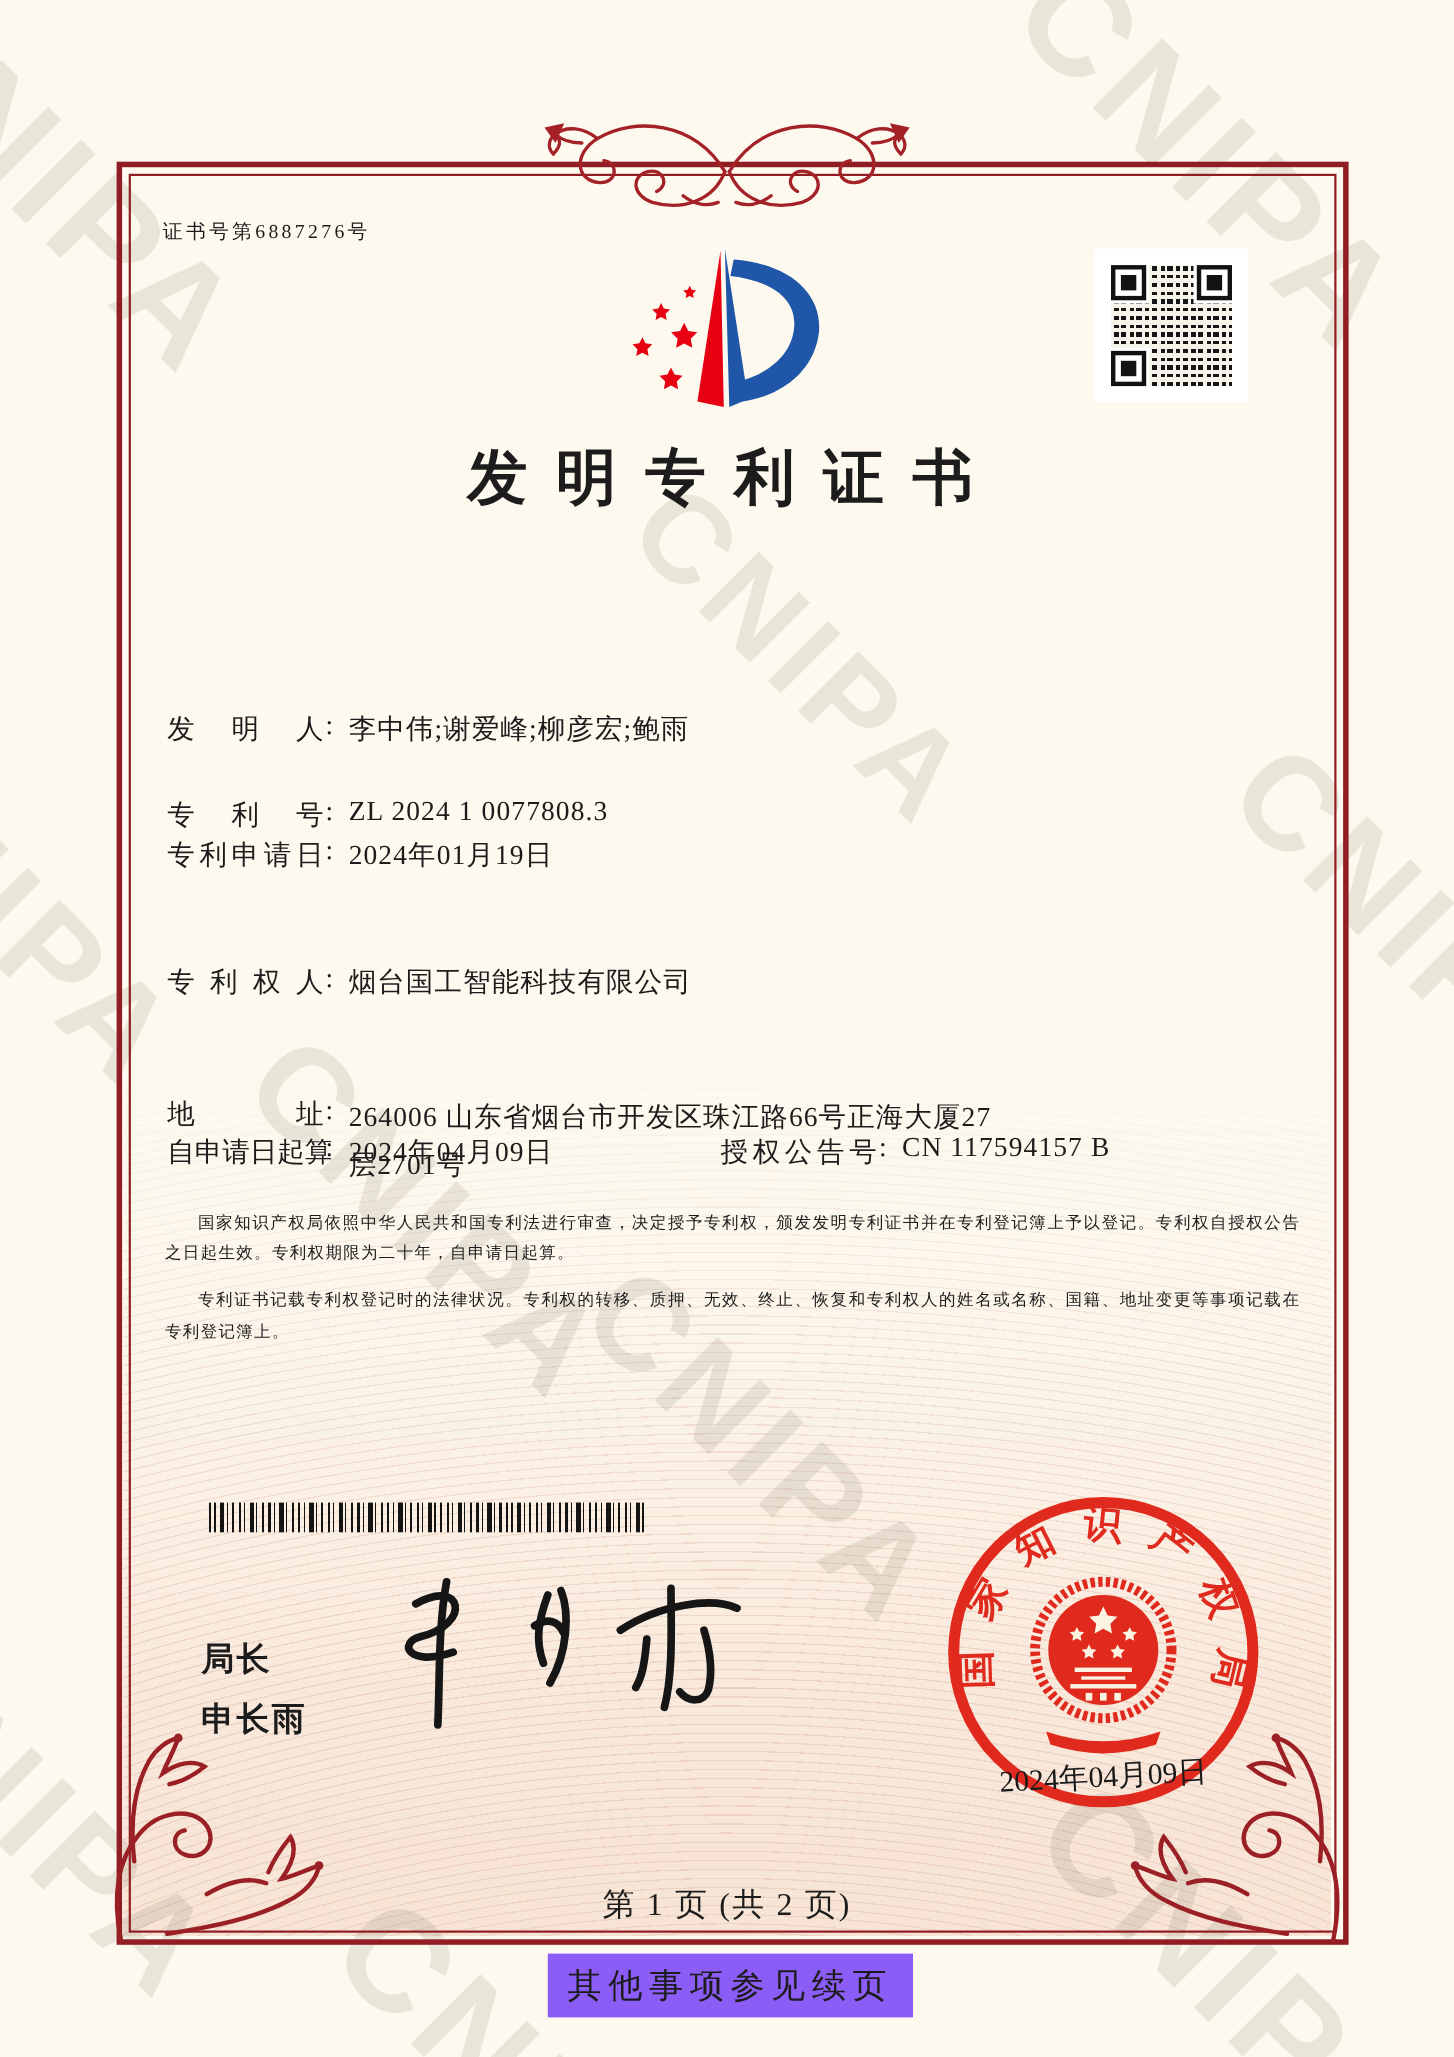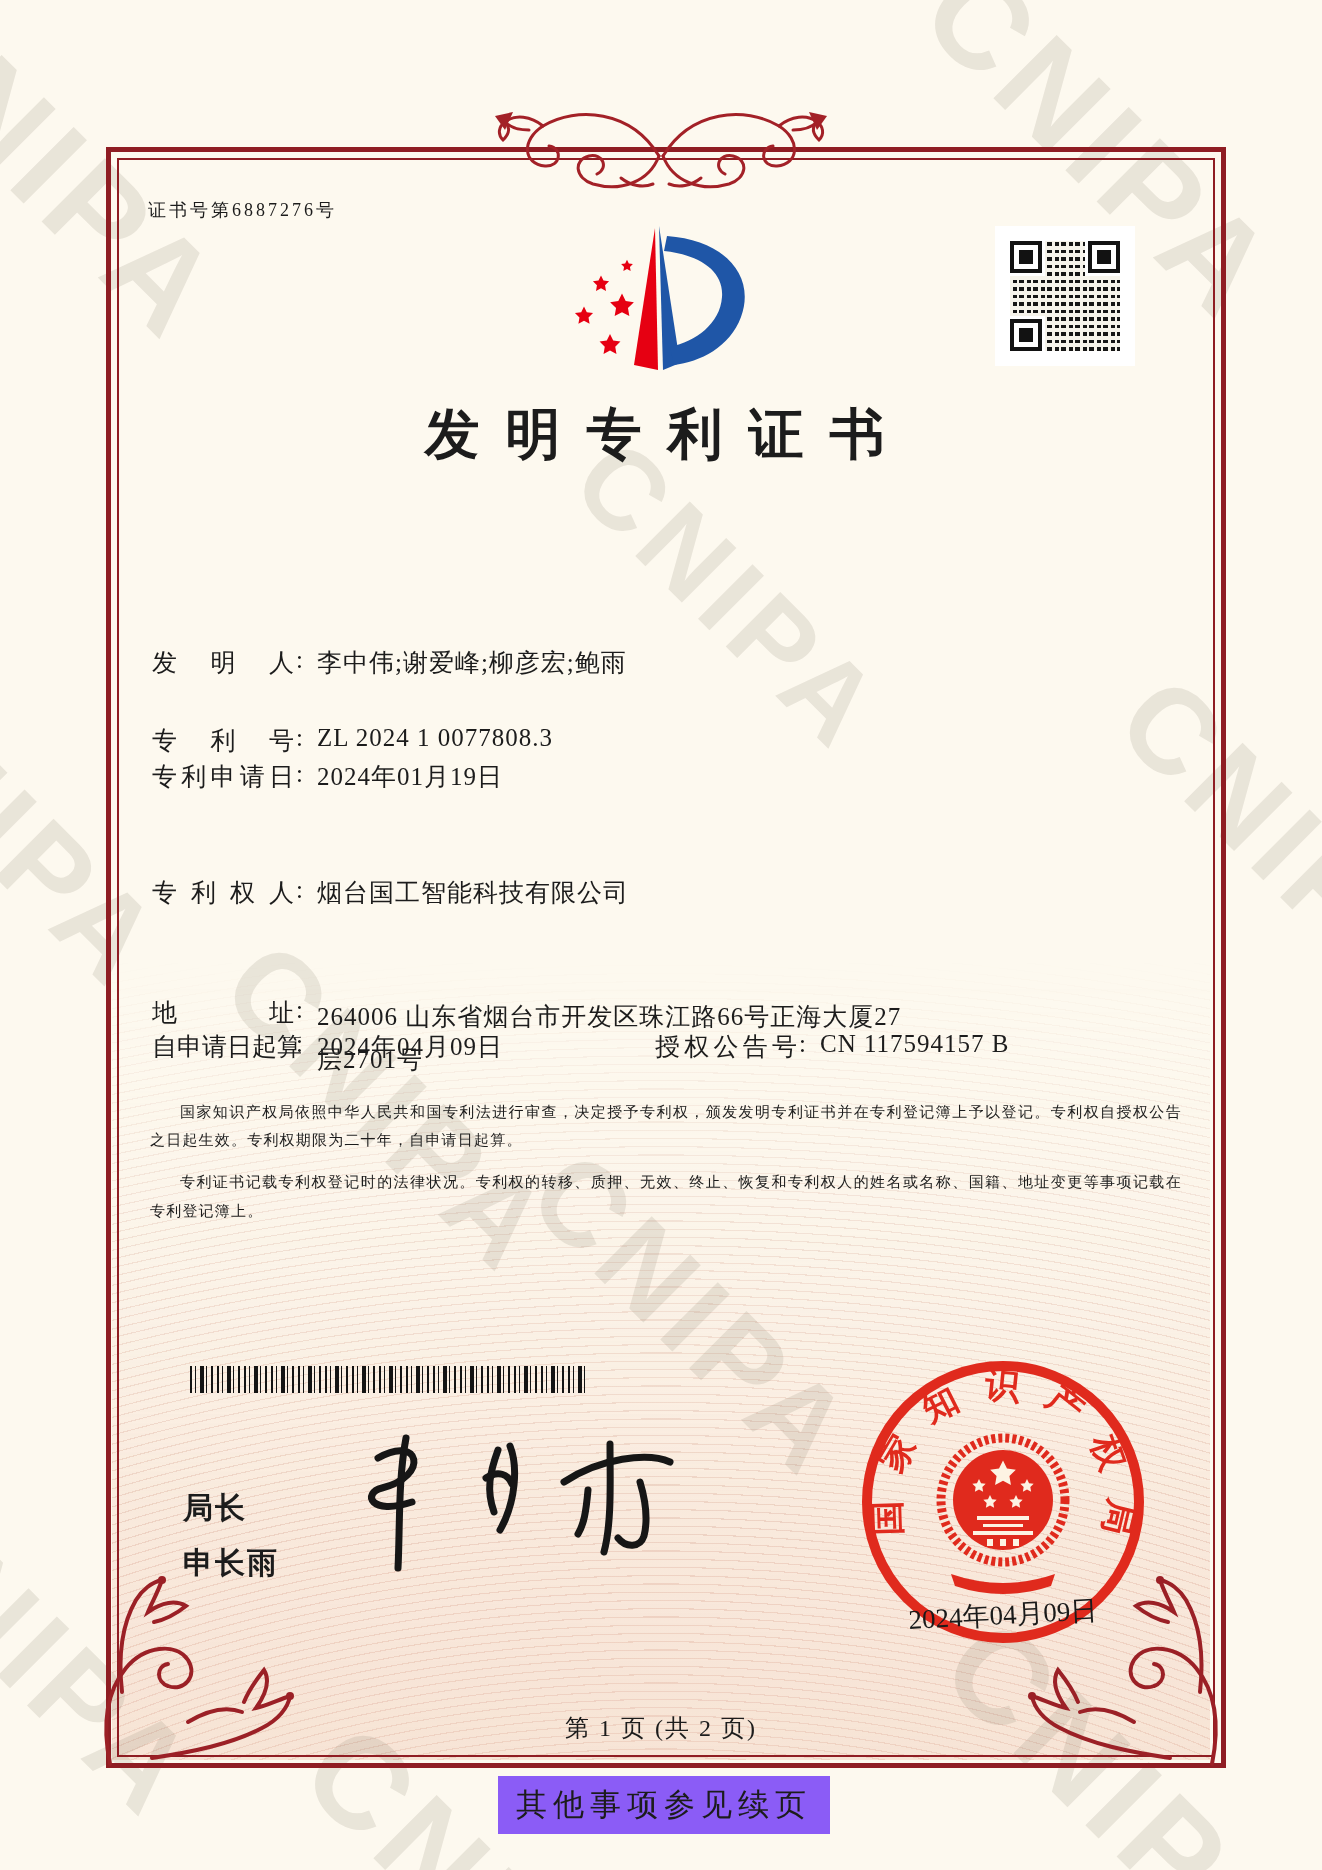--- a/index.html
+++ b/index.html
@@ -74,21 +74,21 @@
       #141414 10px 14px, rgba(0,0,0,0) 14px 16px,
       #141414 16px 17px, rgba(0,0,0,0) 17px 21px,
       #141414 21px 23px, rgba(0,0,0,0) 23px 27px);
   }
   
   .signer{position:absolute; z-index:3; font-family:Liberation Mono, monospace; font-weight:700; font-size:30px; letter-spacing:2px;}
   .sig{position:absolute; left:348px; top:1418px; z-index:3;}
   
   .seal{position:absolute; left:853px; top:1352px; z-index:5;}
   
-  .page-num{position:absolute; left:106px; top:1712px; width:1110px; text-align:center; font-size:24px; z-index:3; letter-spacing:2px;}
+  .page-num{position:absolute; left:106px; top:1712px; width:1110px; text-align:center; font-size:29px; z-index:3; letter-spacing:2px;}
   .cont-note{
     position:absolute; left:498px; top:1776px; z-index:3; background:#8b5cf6;
     padding:8px 18px; font-size:31px; letter-spacing:6px; white-space:nowrap;
   }
 </style>
 </head>
 <body>
 
 <div class="page">
 

